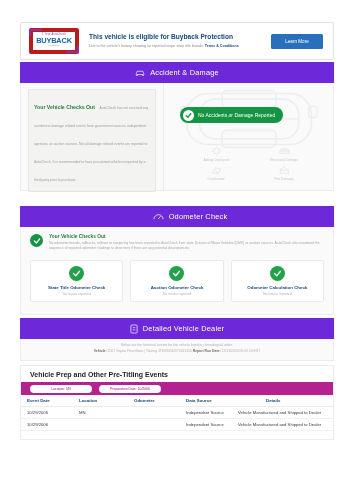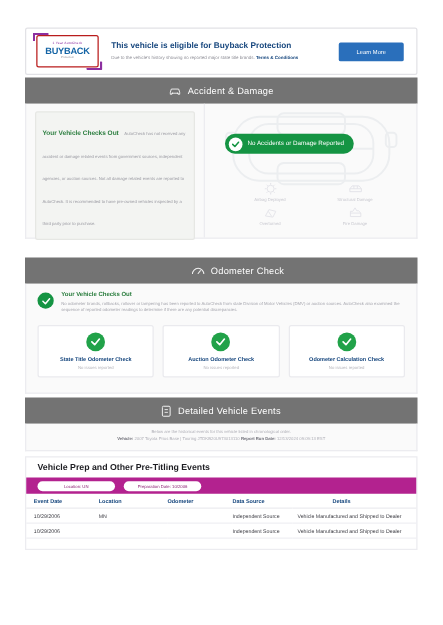--- a/index.html
+++ b/index.html
@@ -11,21 +11,21 @@
   }
   .page { width: 354px; height: 500px; position: relative; background: #fff; }
 
   
   .buyback-card {
     position: absolute; left: 20px; top: 22px; width: 314px; height: 38px;
     background: #fff; border: 1px solid #e2e2e6; border-radius: 2px;
     display: flex; align-items: center; padding: 0 6px;
   }
   .bb-logo {
-    width: 50px; height: 26px; border: 1px solid #b91c1c; border-radius: 2px;
+    width: 50px; height: 26px; border: 4px solid #b91c1c; border-radius: 2px;
     background:#fff; position: relative; flex: 0 0 auto; margin-left: 2px;
     display:flex; flex-direction:column; align-items:center; justify-content:center;
   }
   .bb-logo .tiny { font-size: 2.6px; color: #8c2fa0; letter-spacing: .2px; line-height:1; }
   .bb-logo .word { font-size: 7.4px; font-weight: bold; color: #1464a5; letter-spacing: -0.2px; line-height:1.1; }
   .bb-logo .sub  { font-size: 2.4px; color: #9a9aa2; line-height:1; }
   .bb-logo .arr {
     position:absolute; width: 13px; height: 7px; border: 2px solid #8c2fa0; border-radius:1px;
   }
   .bb-logo .arr.tl { top:-3px; left:-4px; border-right:none; border-bottom:none; }
@@ -37,21 +37,21 @@
   .bb-sub b { color: #17477e; }
   .bb-btn {
     flex: 0 0 auto; width: 52px; height: 15px; background: #2a6fbb;
     color: #fff; font-size: 4.6px; border-radius: 1.5px;
     display: flex; align-items: center; justify-content: center; margin-right: 4px;
   }
 
   
   .sec-bar {
     position: absolute; left: 20px; width: 314px; height: 21px;
-    background: #737373; color: #fff;
+    background: #6d28d9; color: #fff;
     display: flex; align-items: center; justify-content: center; gap: 5px;
   }
   .sec-bar .sb-label { font-size: 7.4px; letter-spacing: .2px; }
   .sec-bar svg { opacity: .9; }
 
   .sec-body {
     position: absolute; left: 20px; width: 314px;
     background: #fafafa; border: 1px solid #ececf0; border-top: none;
   }
 
@@ -303,21 +303,21 @@
       </div>
     </div>
   </div>
 
   <div class="sec-bar" id="dvh-bar">
     <svg width="8" height="10" viewBox="0 0 18 22">
       <rect x="2" y="2" width="14" height="18" rx="2" fill="none" stroke="#ffffff" stroke-width="1.8"></rect>
       <line x1="6" y1="8" x2="12" y2="8" stroke="#ffffff" stroke-width="1.6"></line>
       <line x1="6" y1="13" x2="12" y2="13" stroke="#ffffff" stroke-width="1.6"></line>
     </svg>
-    <span class="sb-label">Detailed Vehicle Events</span>
+    <span class="sb-label">Detailed Vehicle Dealer</span>
   </div>
 
   <div class="sec-body" id="dvh-body">
     <div class="dvh-l1">Below are the historical events for this vehicle listed in chronological order.</div>
     <div class="dvh-l2">
       <b>Vehicle:</b>
       <span>2007 Toyota Prius Base | Touring JTDKB20U973013110</span>
       <b>Report Run Date:</b>
       <span>12/13/2024 09:09:13 EST</span>
     </div>

